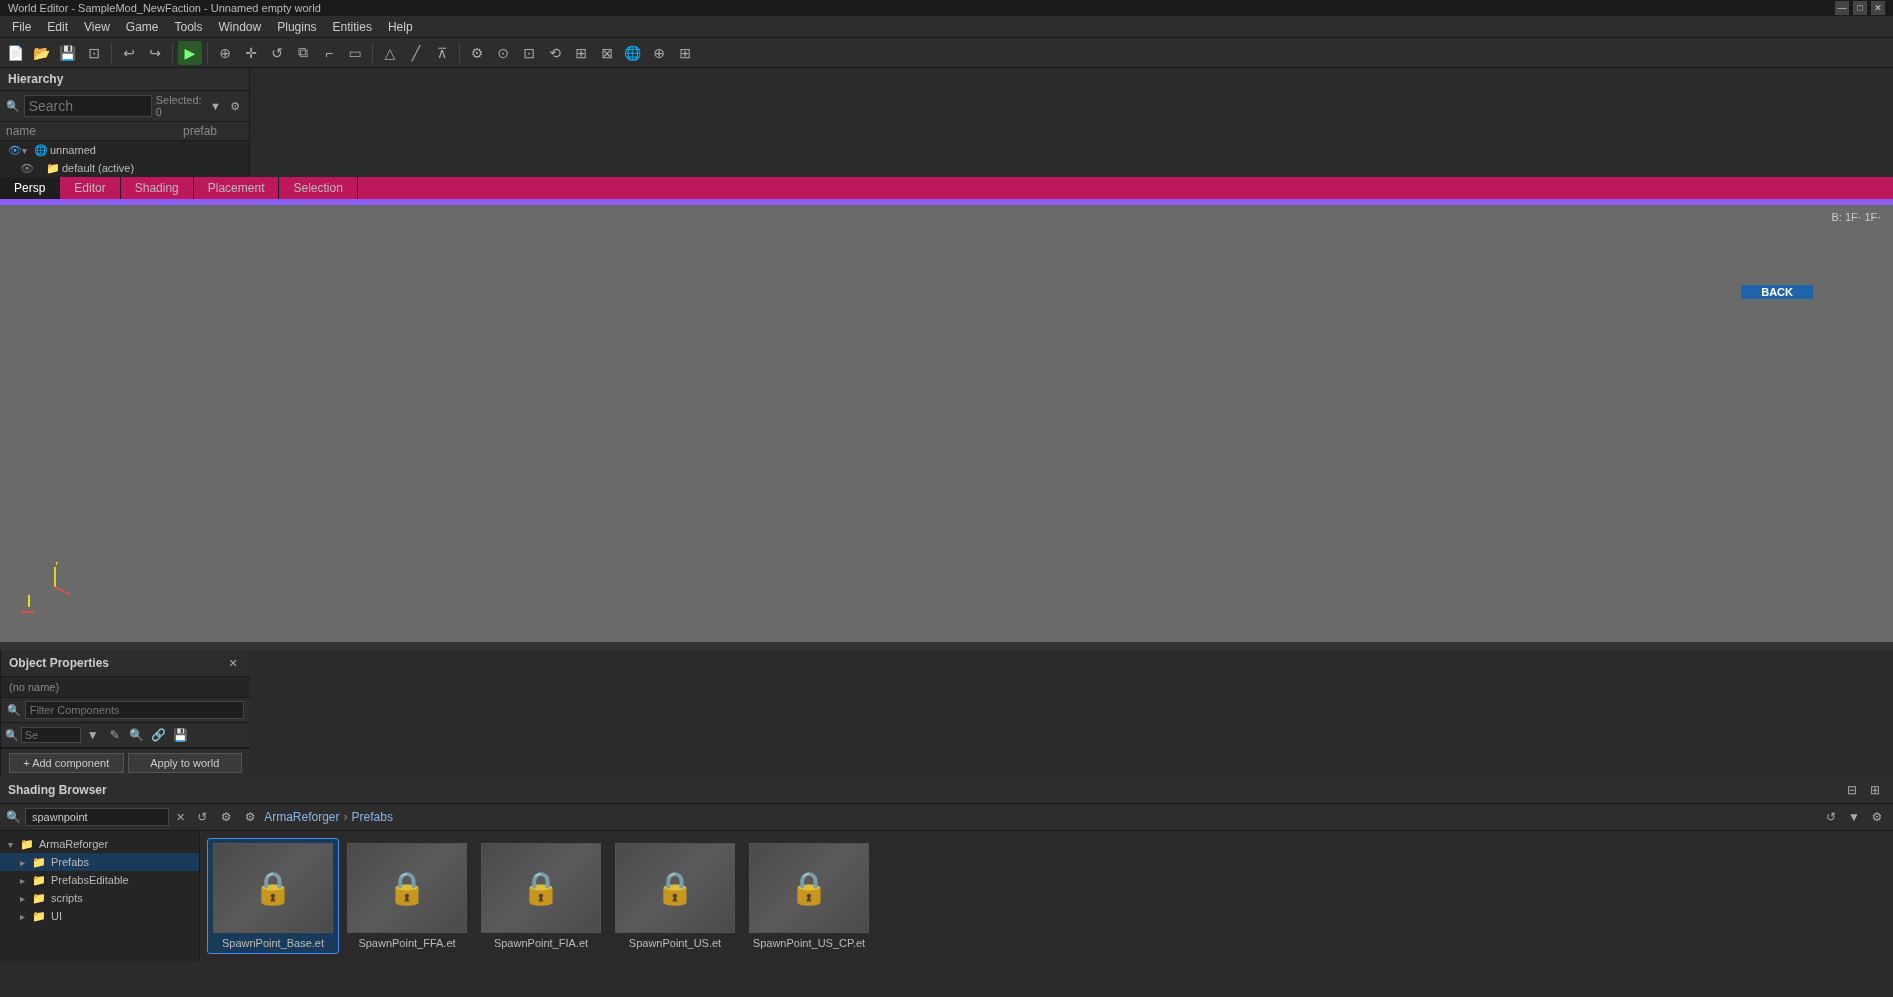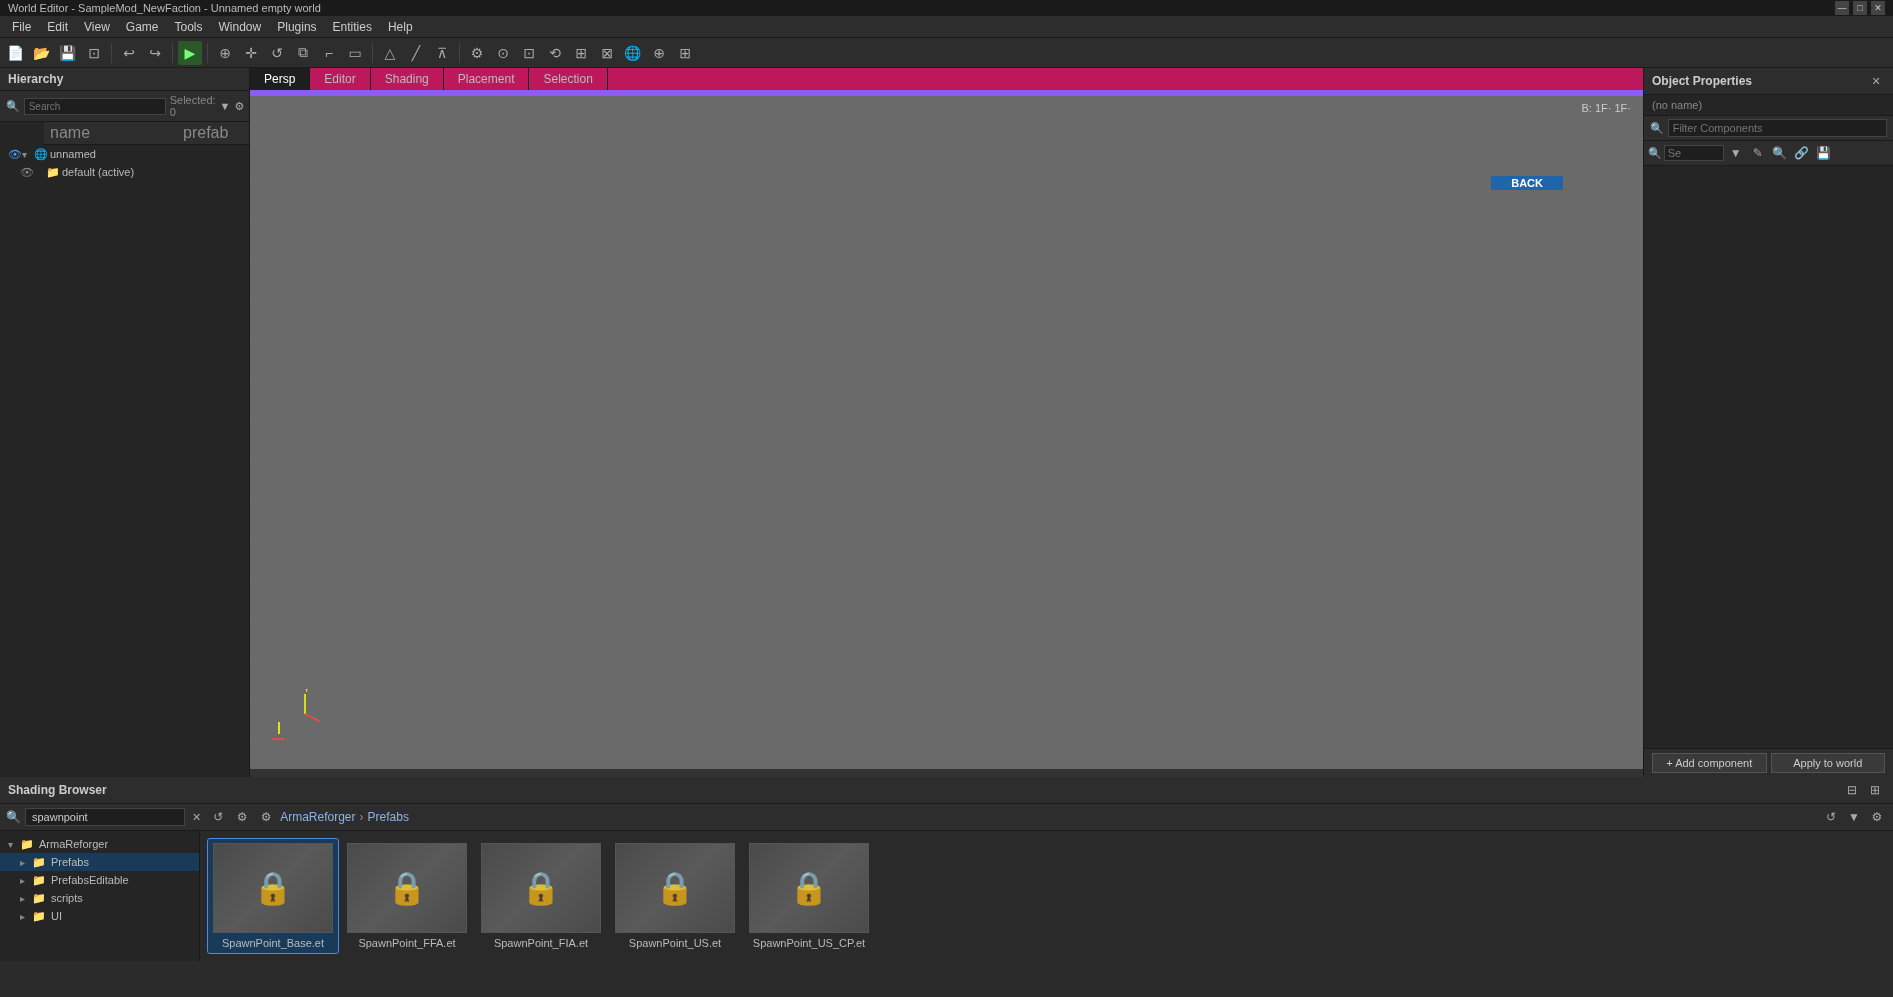--- a/index.html
+++ b/index.html
@@ -117,42 +117,41 @@
       align-items: center;
       padding: 3px 6px;
       background: #2d2d2d;
       border-bottom: 1px solid #1a1a1a;
       gap: 4px;
     }
     #hierarchy-search input {
       background: #1e1e1e;
       border: 1px solid #444;
       color: #ccc;
-      font-size: 10px;
+      font-size: 14px;
       padding: 2px 4px;
-      width: 144px;
+      width: 128px;
       outline: none;
     }
     .hierarchy-toolbar-btn {
       width: 18px; height: 18px;
       background: transparent;
       border: none;
       color: #aaa;
       cursor: pointer;
       font-size: 11px;
       display: flex; align-items: center; justify-content: center;
     }
     #hierarchy-cols {
       display: flex;
       background: #2d2d2d;
       border-bottom: 1px solid #1a1a1a;
       padding: 2px 6px;
       color: #888;
-      font-size: 16px;
-      margin-left: 44px;
+      font-size: 12px;
     }
     #hierarchy-cols .col-name { flex: 1; }
     #hierarchy-cols .col-prefab { width: 60px; text-align: left; }
     #hierarchy-content {
       flex: 1;
       overflow-y: auto;
       overflow-x: hidden;
     }
     .hier-item {
       display: flex;
@@ -330,21 +329,21 @@
       border-bottom: 1px solid #1a1a1a;
       gap: 4px;
       flex-shrink: 0;
     }
     #resource-toolbar input {
       background: #1e1e1e;
       border: 1px solid #444;
       color: #ccc;
       font-size: 11px;
       padding: 2px 6px;
-      width: 160px;
+      width: 144px;
       outline: none;
     }
     .res-tb-btn {
       width: 20px; height: 20px;
       background: transparent;
       border: none;
       color: #aaa;
       cursor: pointer;
       font-size: 12px;
       display: flex; align-items: center; justify-content: center;
@@ -464,20 +463,21 @@
     #workspace {
       flex: 1;
       position: relative;
       overflow: hidden;
     }
     #panels-row {
       position: absolute;
       top: 0; left: 0; right: 0;
       bottom: 220px;
       display: flex;
+      flex-direction: column;
     }
     #bottom-row {
       position: absolute;
       bottom: 0; left: 0; right: 0;
       height: 220px;
     }
 
     
     #viewport-scrollbar {
       height: 8px;

